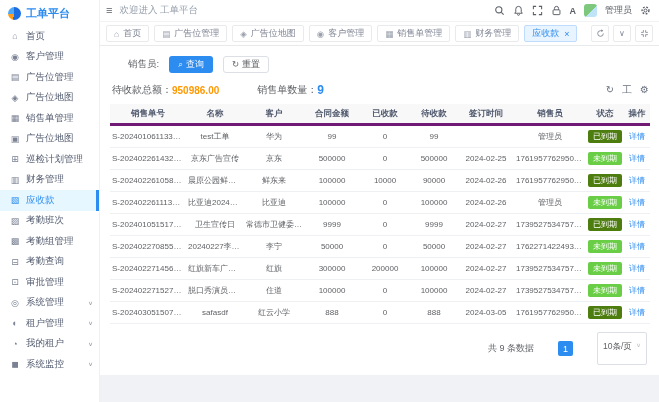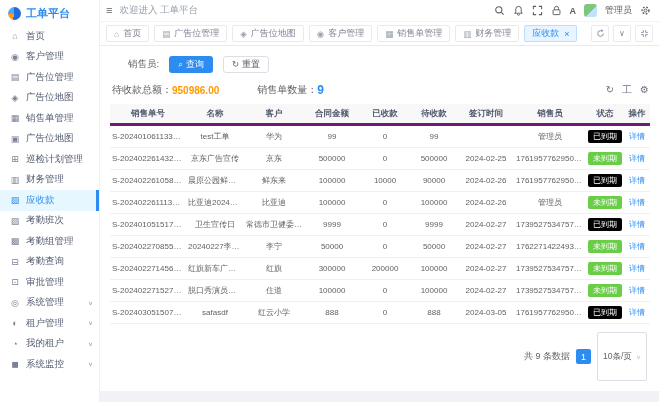--- a/index.html
+++ b/index.html
@@ -52,28 +52,28 @@
   .stat-label{font-size:10px;color:#606266;}
   .stat-total{font-size:10px;font-weight:bold;color:#ff9900;margin-right:38px;}
   .stat-count{font-size:12px;font-weight:bold;color:#2d8cf0;}
   .grid-tools{margin-left:auto;display:flex;align-items:center;gap:8px;color:#6b7280;}
   .grid-tool{font-size:10px;cursor:pointer;line-height:1;}
   
   table{width:100%;border-collapse:collapse;table-layout:fixed;}
   thead th{background:#f8f8f9;color:#515a6e;font-size:8.5px;font-weight:bold;height:19px;border-bottom:3px solid #701a75;padding:0 2px;white-space:nowrap;overflow:hidden;}
   tbody td{font-size:8px;color:#606266;text-align:center;height:21px;border-bottom:1px solid #eef0f3;padding:0 2px;white-space:nowrap;overflow:hidden;text-overflow:ellipsis;}
   .badge{display:inline-block;padding:1.5px 5px;border-radius:2px;color:#fff;font-size:8px;line-height:1.2;}
-  .badge-overdue{background:#000000;}
+  .badge-overdue{background:#4d7c0f;}
   .badge-ok{background:#69cd45;}
   .link{color:#2d8cf0;cursor:pointer;}
   
-  .pager{display:flex;align-items:center;justify-content:flex-end;gap:6px;padding:8px 2px 0;}
+  .pager{display:flex;align-items:center;justify-content:flex-end;gap:24px;padding:8px 2px 0;}
   .pager-total{font-size:9px;color:#606266;}
   .page-num{min-width:15px;height:15px;background:#2d8cf0;color:#fff;font-size:9px;border-radius:2px;display:flex;align-items:center;justify-content:center;cursor:pointer;}
-  .page-size{height:15px;border:1px solid #dcdfe6;border-radius:2px;display:flex;align-items:center;gap:4px;padding:16px 5px;font-size:8.5px;color:#606266;cursor:pointer;background:#fff;}
+  .page-size{height:15px;border:1px solid #dcdfe6;border-radius:2px;display:flex;align-items:flex-start;gap:4px;padding:8px 5px;font-size:8.5px;color:#606266;cursor:pointer;background:#fff;}
   .page-size .ps-arrow{font-size:7px;color:#c0c4cc;transform:scaleY(.8);}
   .footer-gray{flex:1;background:#f0f2f5;}
 </style>
 </head>
 <body>
 
 <div class="app">
 
   <aside class="sidebar">
     <div class="logo">

